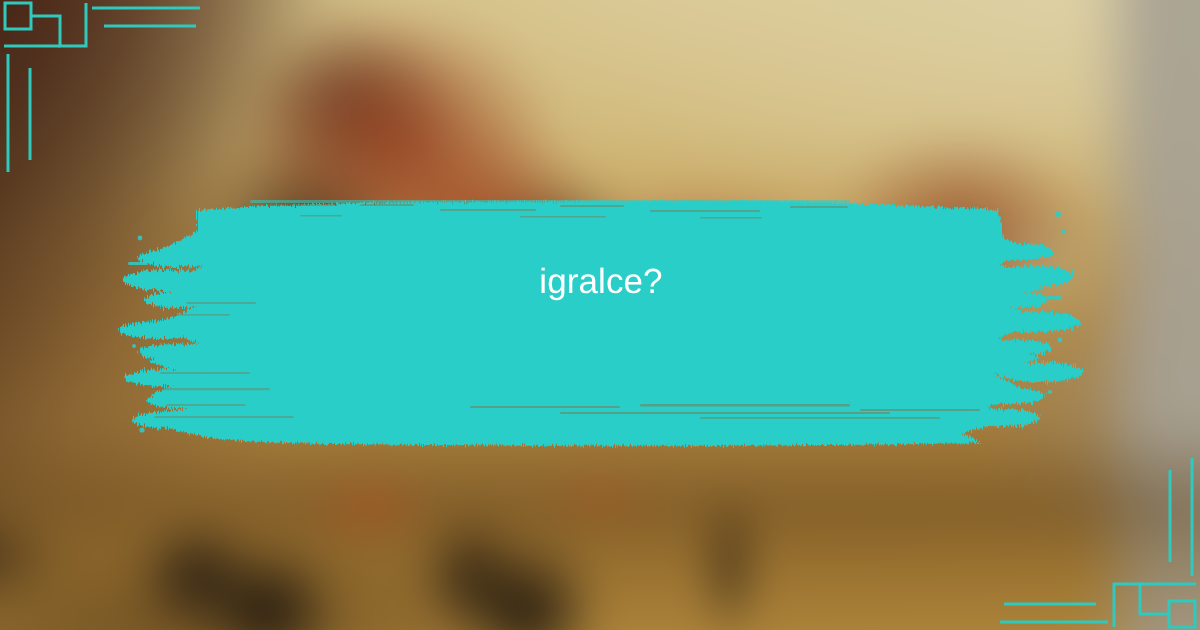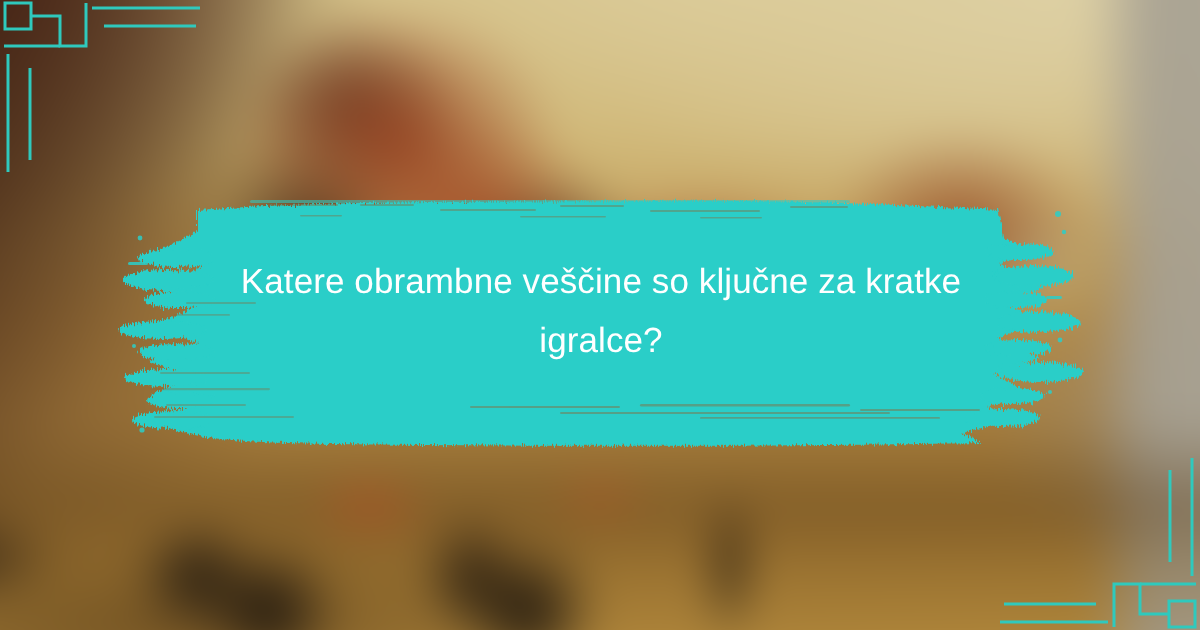--- a/index.html
+++ b/index.html
@@ -223,21 +223,20 @@
         <circle cx="140" cy="238" r="2.4"></circle>
         <circle cx="134" cy="346" r="2"></circle>
         <circle cx="142" cy="430" r="2.6"></circle>
         <rect x="1046" y="296" width="16" height="3" rx="1.5"></rect>
         <rect x="128" y="262" width="20" height="3" rx="1.5"></rect>
       </g>
     </svg>
   </div>
 
   <div class="quote">
-    <div>Katere obrambne veščine so ključne za kratke</div>
     <div>igralce?</div>
   </div>
 
   <div class="orn orn-tl">
     <svg width="200" height="180" viewBox="0 0 200 180" xmlns="http://www.w3.org/2000/svg">
       <g fill="none" stroke="#2fc9bd" stroke-width="3">
 
         <rect x="5" y="3" width="26" height="26"></rect>
 
         <path d="M 31 16 L 60 16 L 60 46 L 86 46 L 86 3"></path>

